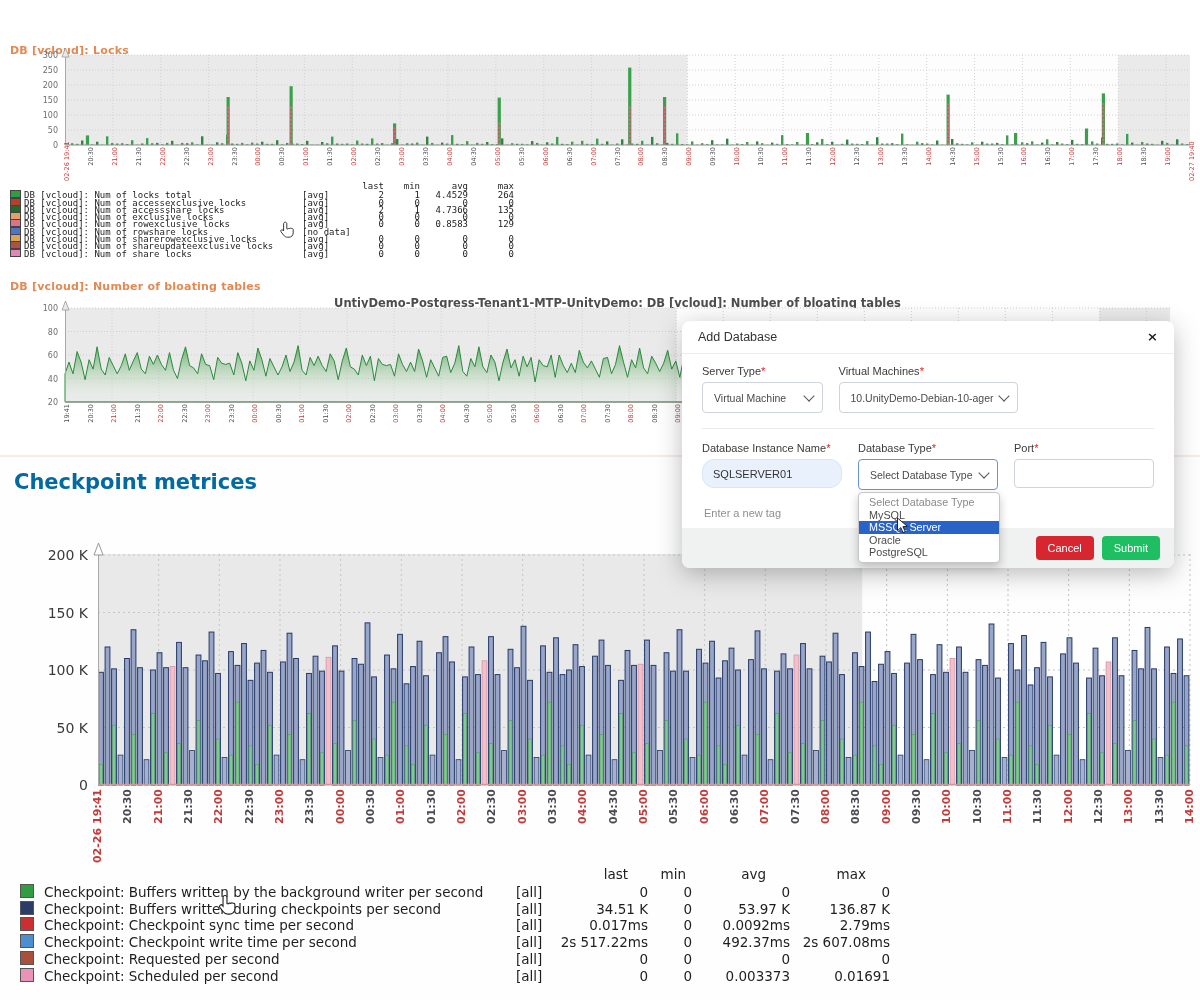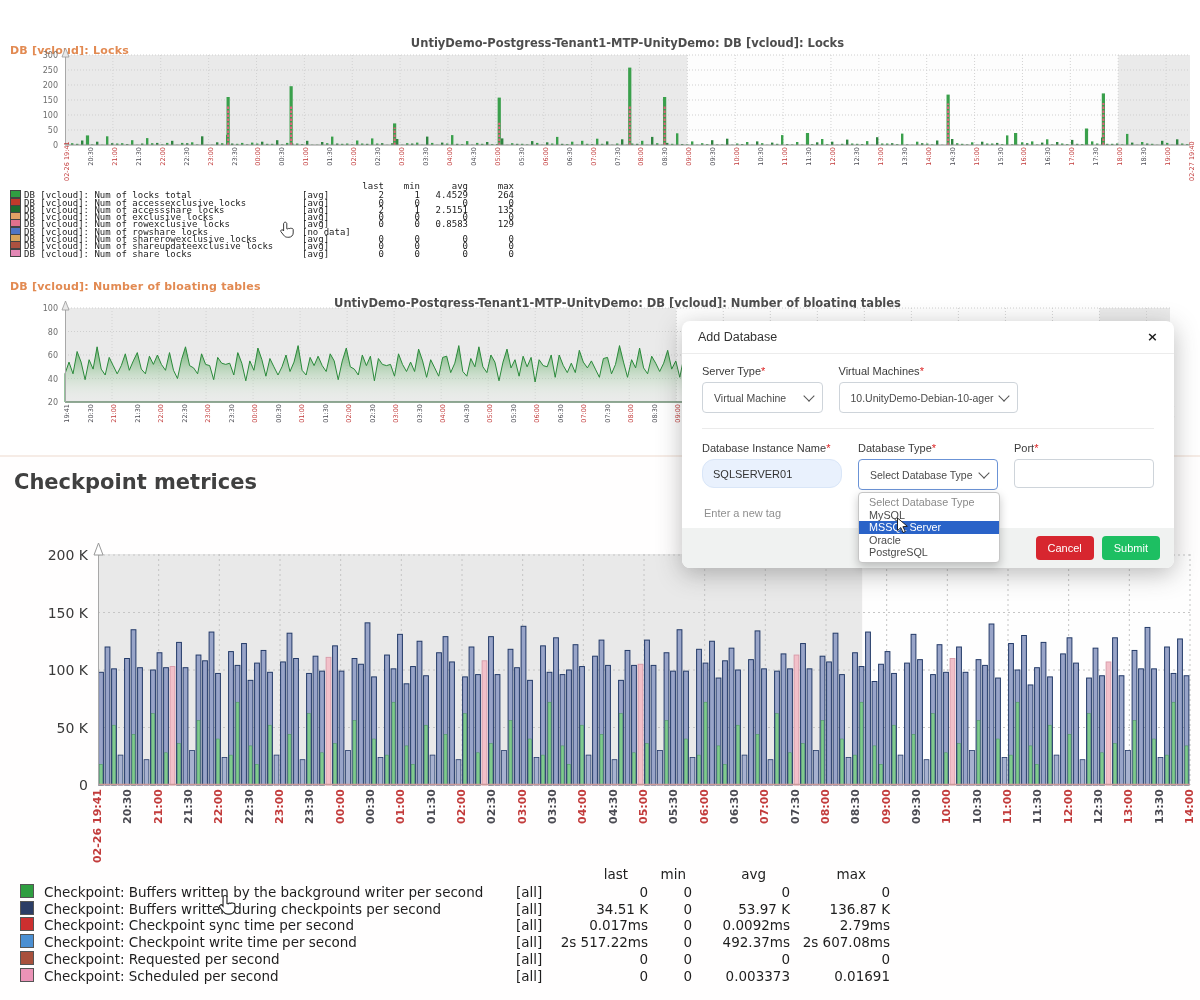--- a/index.html
+++ b/index.html
@@ -1,19 +1,19 @@
 <!DOCTYPE html>
 <html><head>
 <meta charset="utf-8">
 <style>
   html,body{margin:0;padding:0;background:#ffffff;font-family:"Liberation Sans",sans-serif;}
   .page{position:relative;width:1200px;height:1000px;overflow:hidden;background:#fff;}
   
   .sec-heading-sm{position:absolute;font:bold 11px "DejaVu Sans",sans-serif;color:#e28a52;letter-spacing:.2px;}
-  .sec-heading-lg{position:absolute;font:bold 21px "DejaVu Sans",sans-serif;color:#404040;}
+  .sec-heading-lg{position:absolute;font:bold 21px "DejaVu Sans",sans-serif;color:#0369a1;}
   .chart-title{position:absolute;text-align:center;font:600 11.5px "DejaVu Sans",sans-serif;color:#4d4d4d;}
   
   .ylab{position:absolute;text-align:right;font:8px "DejaVu Sans",sans-serif;color:#6e6e6e;}
   .ylab3{position:absolute;text-align:right;font:14px "DejaVu Sans",sans-serif;color:#3a3a3a;}
   .xlab{position:absolute;transform:rotate(-90deg);transform-origin:top left;text-align:right;white-space:nowrap;}
   .xlab.c1{width:34px;font:6.5px "DejaVu Sans",sans-serif;letter-spacing:0;}
   .xlab.c3{width:76px;font:600 11px "DejaVu Sans",sans-serif;}
   .xlab.red{color:#c23b3b;}
   .xlab.gray{color:#4a4a52;}
   svg.chart{position:absolute;overflow:visible;}
@@ -62,21 +62,20 @@
   .btn-cancel{background:#d7262f;}
   .btn-submit{background:#1dbf62;}
   .cursor{position:absolute;z-index:90;pointer-events:none;}
 </style>
 </head>
 <body>
 
 <div class="page">
 
   <div class="sec-heading-sm" style="left:10px;top:20px;margin-top:24px;">DB [vcloud]: Locks</div>
-  <div class="chart-title" style="left:65px;top:36px;width:1125px;">UntiyDemo-Postgress-Tenant1-MTP-UnityDemo: DB [vcloud]: Locks</div>
   <div id="locks-ylabels">
       <div class="ylab" style="position: absolute; left: 24px; top: 51px; width: 34px;">300</div>
       <div class="ylab" style="position: absolute; left: 24px; top: 66px; width: 34px;">250</div>
       <div class="ylab" style="position: absolute; left: 24px; top: 81px; width: 34px;">200</div>
       <div class="ylab" style="position: absolute; left: 24px; top: 96px; width: 34px;">150</div>
       <div class="ylab" style="position: absolute; left: 24px; top: 111px; width: 34px;">100</div>
       <div class="ylab" style="position: absolute; left: 24px; top: 126px; width: 34px;">50</div>
       <div class="ylab" style="position: absolute; left: 24px; top: 141px; width: 34px;">0</div>
     </div>
   <svg id="locks-svg" class="chart" style="left:65px;top:55px;" width="1125" height="90">
@@ -437,21 +436,21 @@
         <div class="lcell num">0</div>
         <div class="lcell num">0</div>
         <div class="lcell num">0</div>
       </div>
       <div class="lrow">
         <div class="lcell"><span class="swmini" style="background: rgb(29, 107, 47);"></span></div>
         <div class="lcell">DB [vcloud]: Num of accessshare locks</div>
         <div class="lcell mode1">[avg]</div>
         <div class="lcell num">2</div>
         <div class="lcell num">1</div>
-        <div class="lcell num">2.5151</div>
+        <div class="lcell num">4.7366</div>
         <div class="lcell num">135</div>
       </div>
       <div class="lrow">
         <div class="lcell"><span class="swmini" style="background: rgb(226, 162, 102);"></span></div>
         <div class="lcell">DB [vcloud]: Num of exclusive locks</div>
         <div class="lcell mode1">[avg]</div>
         <div class="lcell num">0</div>
         <div class="lcell num">0</div>
         <div class="lcell num">0</div>
         <div class="lcell num">0</div>

